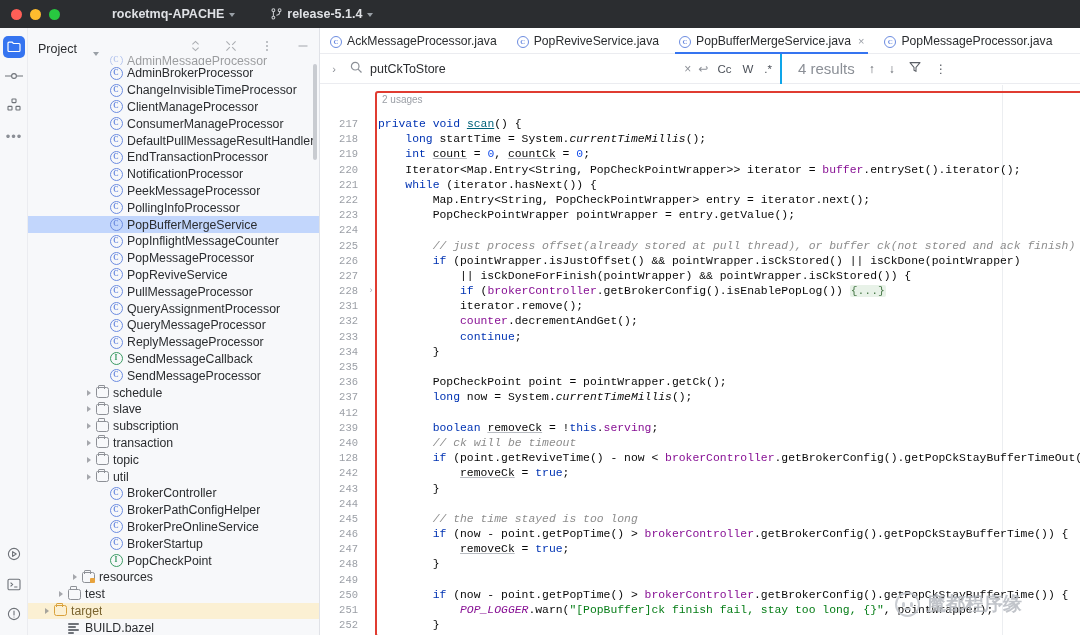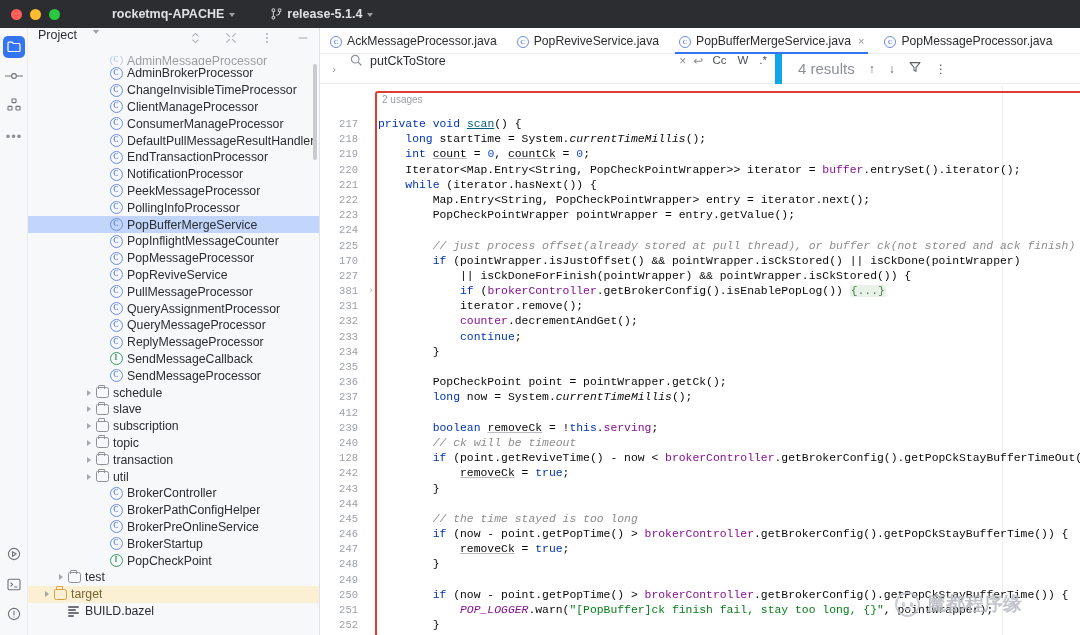--- a/index.html
+++ b/index.html
@@ -53,21 +53,21 @@
     width: 22px; height: 22px; display: flex; align-items: center; justify-content: center;
   }
   .rail-bottom { position: absolute; bottom: 4px; left: 0; width: 28px; }
 
   
   .panel {
     position: absolute; left: 28px; top: 28px; width: 292px; height: 607px;
     background: #f7f8fa; border-right: 1px solid #e0e2e7;
   }
   .panel-head {
-    height: 28px; display: flex; align-items: flex-start;
+    height: 28px; display: flex; align-items: flex-end;
     padding: 0 6px 0 10px; gap: 16px;
   }
   .panel-title { font-size: 12.5px; color: #2b2d30; font-weight: 400; }
   .panel-head .spacer { flex: 1; }
   .ph-btn { width: 20px; height: 20px; display: flex; align-items: center; justify-content: center; opacity: .55; }
 
   .tree {
     position: absolute; top: 28px; left: 0; right: 0; bottom: 0;
     overflow: hidden; padding-top: 0px;
   }
@@ -148,23 +148,23 @@
   }
   .tab .x { font-size: 11px; color: #9a9ea6; margin-left: 2px; }
 
   
   .findbar {
     height: 30px; display: flex; align-items: center; gap: 0;
     border-bottom: 1px solid #ebecf0; padding-left: 6px; background:#fff;
   }
   .fb-chevron { width: 16px; color: #8b8f96; font-size: 11px; text-align:center;}
   .fb-field {
-    flex: 0 0 440px; display: flex; gap: 7px;
+    flex: 0 0 440px; display: flex; align-items: center; gap: 7px;
     height: 30px; padding: 0 6px 0 8px;
-    border-right: 7px solid #0ea5e9;
+    border-right: 2px solid #0ea5e9;
   }
   .fb-input { flex: 1; font-size: 12.5px; color: #2b2d30; }
   .fb-ico { color: #8b8f96; font-size: 12px; }
   .fb-opt { color: #4b5058; font-size: 11.5px; padding: 0 2px; }
   .fb-right { display:flex; align-items:center; gap:14px; padding-left: 16px; }
   .fb-results { font-size: 15px; color: #8b8f96; }
   .fb-arrow { color: #5b5f66; font-size: 12px; }
 
   
   .code-wrap {
@@ -553,29 +553,29 @@
             <span class="folder"></span>
           </span>
           <span class="lbl">subscription</span>
         </div>
         <div class="row">
           <span style="flex: 0 0 56px;"></span>
           <span class="arrow closed"></span>
           <span class="ico">
             <span class="folder"></span>
           </span>
-          <span class="lbl">topic</span>
+          <span class="lbl">transaction</span>
         </div>
         <div class="row">
           <span style="flex: 0 0 56px;"></span>
           <span class="arrow closed"></span>
           <span class="ico">
             <span class="folder"></span>
           </span>
-          <span class="lbl">transaction</span>
+          <span class="lbl">topic</span>
         </div>
         <div class="row">
           <span style="flex: 0 0 56px;"></span>
           <span class="arrow closed"></span>
           <span class="ico">
             <span class="folder"></span>
           </span>
           <span class="lbl">util</span>
         </div>
         <div class="row">
@@ -610,20 +610,28 @@
           </span>
           <span class="lbl">BrokerStartup</span>
         </div>
         <div class="row">
           <span style="flex: 0 0 70px;"></span>
           <span class="arrow "></span>
           <span class="ico">
             <span class="gl iface">I</span>
           </span>
           <span class="lbl">PopCheckPoint</span>
+        </div>
+        <div class="row">
+          <span style="flex: 0 0 42px;"></span>
+          <span class="arrow closed"></span>
+          <span class="ico">
+            <span class="folder res"></span>
+          </span>
+          <span class="lbl">resources</span>
         </div>
         <div class="row">
           <span style="flex: 0 0 28px;"></span>
           <span class="arrow closed"></span>
           <span class="ico">
             <span class="folder plain"></span>
           </span>
           <span class="lbl">test</span>
         </div>
         <div class="row hl">
@@ -710,23 +718,23 @@
       <div class="gutter" id="gutter">
           <div>217</div>
           <div>218</div>
           <div>219</div>
           <div>220</div>
           <div>221</div>
           <div>222</div>
           <div>223</div>
           <div>224</div>
           <div>225</div>
-          <div>170</div>
+          <div>226</div>
           <div>227</div>
-          <div>381</div>
+          <div>228</div>
           <div>231</div>
           <div>232</div>
           <div>233</div>
           <div>234</div>
           <div>235</div>
           <div>236</div>
           <div>237</div>
           <div>412</div>
           <div>239</div>
           <div>240</div>

